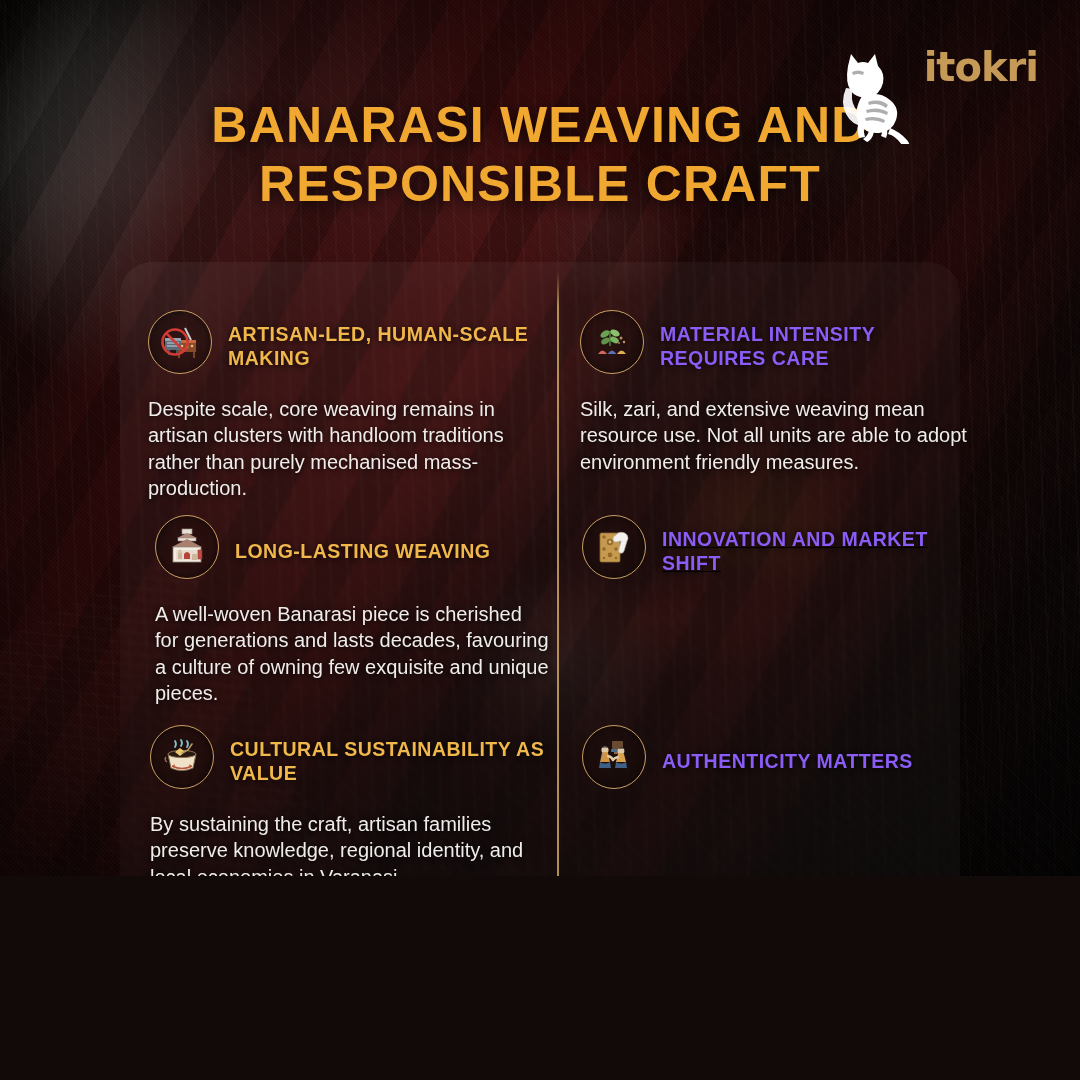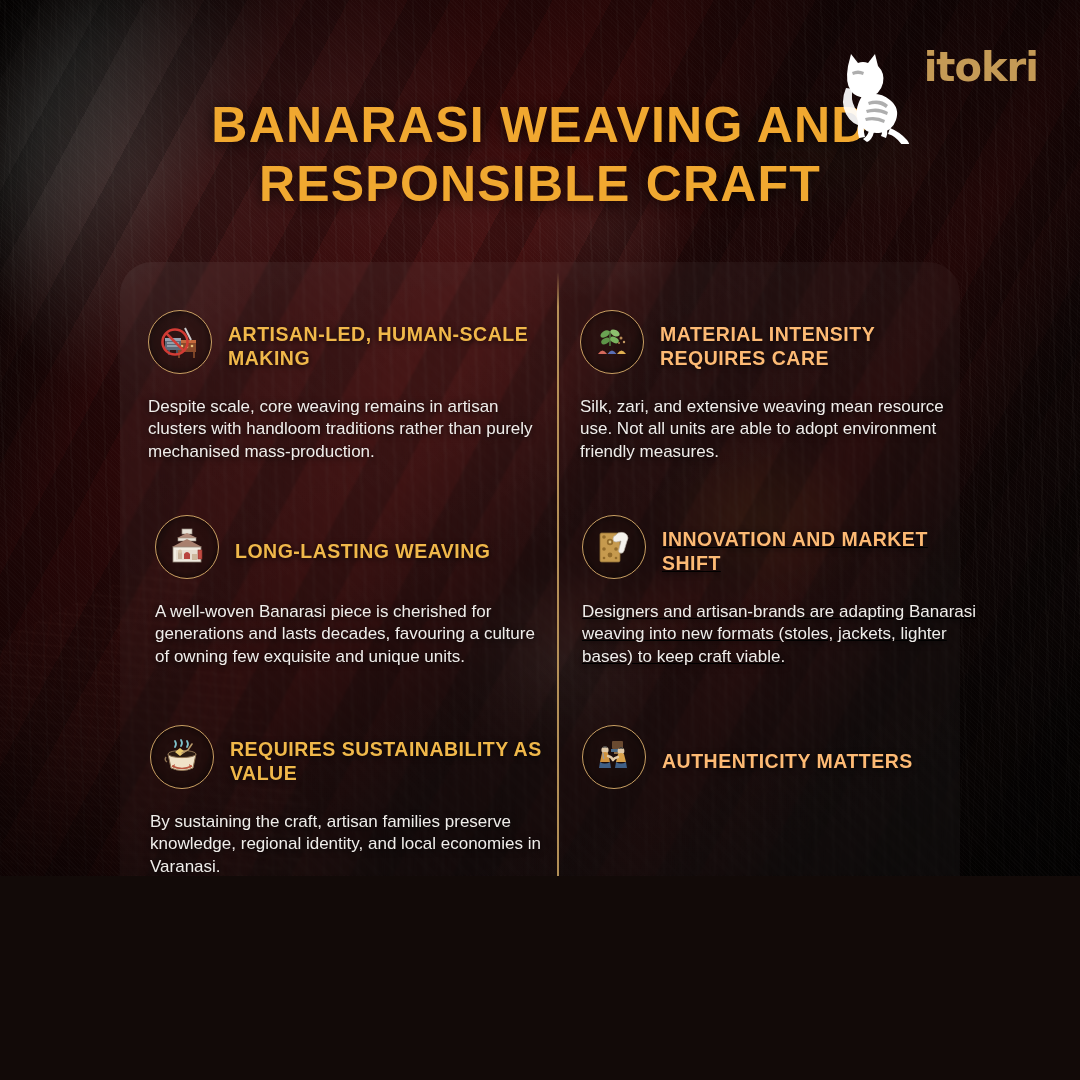--- a/index.html
+++ b/index.html
@@ -136,33 +136,33 @@
     box-shadow:0 0 10px rgba(0,0,0,.5) inset;
   }
   .badge svg{display:block;}
   .htxt{
     color:#F0B84A;font-size:19.5px;font-weight:bold;letter-spacing:.5px;
     line-height:1.22;padding-top:10px;
     text-shadow:0 1px 6px rgba(0,0,0,.8);
   }
   .body{
     margin-top:22px;
-    color:#EFEDEA;font-size:17px;line-height:1.32;
+    color:#EFEDEA;font-size:20px;line-height:1.32;
     text-shadow:0 1px 7px rgba(0,0,0,.9);
     font-weight:400;
   }
 
   
   .c0{left:28px;top:48px;}
   .c1{left:460px;top:48px;}
   .c2{left:35px;top:253px;}
   .c3{left:462px;top:253px;text-decoration:underline;}
   .c4{left:30px;top:463px;}
   .c5{left:462px;top:463px;}
-  .c1 .htxt,.c3 .htxt,.c5 .htxt{color:#fdba74;}
+  .c1 .htxt,.c3 .htxt,.c5 .htxt{color:#8b5cf6;}
 </style>
 </head>
 <body>
 
 <div id="poster">
 
   <div class="bg-layer bg-threads"></div>
   <div class="bg-layer bg-figure"></div>
   <div class="bg-layer bg-color"></div>
   <div class="bg-brocade"></div>
@@ -264,21 +264,21 @@
             <rect x="11" y="25" width="22" height="10" fill="#e7ddcf"></rect>
             <rect x="13" y="27" width="4" height="7" fill="#c8b49c"></rect>
             <circle cx="15" cy="26.5" r="2" fill="#d9c4a8"></circle>
             <path d="M19 29 q3 -4 6 0 l0 5 l-6 0z" fill="#b8433c"></path>
             <rect x="27" y="29" width="5" height="6" fill="#cdb79c"></rect>
             <rect x="33" y="25" width="4" height="9" fill="#c44b42" stroke="#8e342d" stroke-width=".6"></rect>
           </svg>
         </div>
         <div class="htxt">LONG-LASTING WEAVING</div>
       </div>
-      <div class="body">A well-woven Banarasi piece is cherished for generations and lasts decades, favouring a culture of owning few exquisite and unique units.</div>
+      <div class="body">A well-woven Banarasi piece is cherished for generations and lasts decades, favouring a culture of owning few exquisite and unique pieces.</div>
     </div>
 
     <div class="card c3">
       <div class="head">
         <div class="badge">
           <svg width="44" height="44" viewBox="0 0 44 44">
             <rect x="8" y="8" width="20" height="29" rx="1.5" fill="#c69a4e" stroke="#8a6a32" stroke-width=".8"></rect>
             <g fill="#8a6325" opacity=".85">
               <circle cx="18" cy="17" r="3.2"></circle>
                 <circle cx="18" cy="17" r="1.4" fill="#e0c584"></circle>
@@ -288,21 +288,20 @@
                 <circle cx="24" cy="24" r="1.8"></circle>
               <circle cx="18" cy="30" r="2.4"></circle>
               <circle cx="12" cy="33" r="1.3"></circle>
                 <circle cx="24" cy="33" r="1.3"></circle>
             </g>
             <path d="M26 8 q6 -2 9 2 2 3 0 6 l-3 10 q-1 3 -4 2 -2 -1 -1 -4 l2 -8 -5 1 q-3 0 -3 -3 0 -3 3 -4z" fill="#f4f1ec" stroke="#b9b2a8" stroke-width=".7"></path>
           </svg>
         </div>
         <div class="htxt">INNOVATION AND MARKET SHIFT</div>
       </div>
-      <div class="body">Designers and artisan-brands are adapting Banarasi weaving into new formats (stoles, jackets, lighter bases) to keep craft viable.</div>
     </div>
 
     <div class="card c4">
       <div class="head">
         <div class="badge">
           <svg width="44" height="44" viewBox="0 0 44 44">
             <g stroke="#7fc3cc" stroke-width="1.8" fill="none" stroke-linecap="round">
               <path d="M15 12 q2 -3 0 -6"></path>
                 <path d="M21 11 q2 -3 0 -6"></path>
                 <path d="M27 12 q2 -3 0 -6"></path>
@@ -311,21 +310,21 @@
             <ellipse cx="22" cy="19" rx="14" ry="3.6" fill="#2b1a12" stroke="#8d7252" stroke-width="1"></ellipse>
             <path d="M15 17 l5 -4 5 4 -5 4z" fill="#e9c96f"></path>
             <path d="M22 18 l6 -3 4 -6" stroke="#b99a6a" stroke-width="1.6" fill="none" stroke-linecap="round"></path>
             <path d="M11 30 q11 6 22 0" stroke="#a8secondary" fill="none"></path>
             <path d="M12 31 q10 5 20 0" stroke="#b9563f" stroke-width="1.6" fill="none"></path>
             <path d="M12 31 l3 -2 -1 4z" fill="#b9563f"></path>
             <path d="M32 31 l-3 -2 1 4z" fill="#b9563f"></path>
             <path d="M6 22 q-2 3 1 5" stroke="#8d7252" stroke-width="1.4" fill="none"></path>
           </svg>
         </div>
-        <div class="htxt">REQUIRES SUSTAINABILITY AS VALUE</div>
+        <div class="htxt">CULTURAL SUSTAINABILITY AS VALUE</div>
       </div>
       <div class="body">By sustaining the craft, artisan families preserve knowledge, regional identity, and local economies in Varanasi.</div>
     </div>
 
     <div class="card c5">
       <div class="head">
         <div class="badge">
           <svg width="44" height="44" viewBox="0 0 44 44">
             <rect x="20" y="6" width="11" height="8" rx="1" fill="#6a4a30"></rect>
             <rect x="19" y="14" width="13" height="3" fill="#4a6b8a"></rect>

